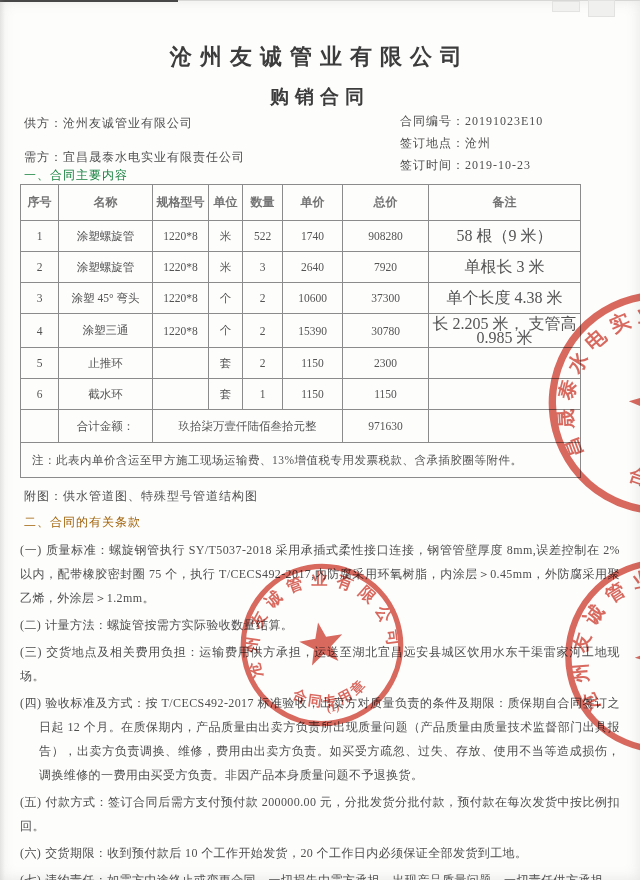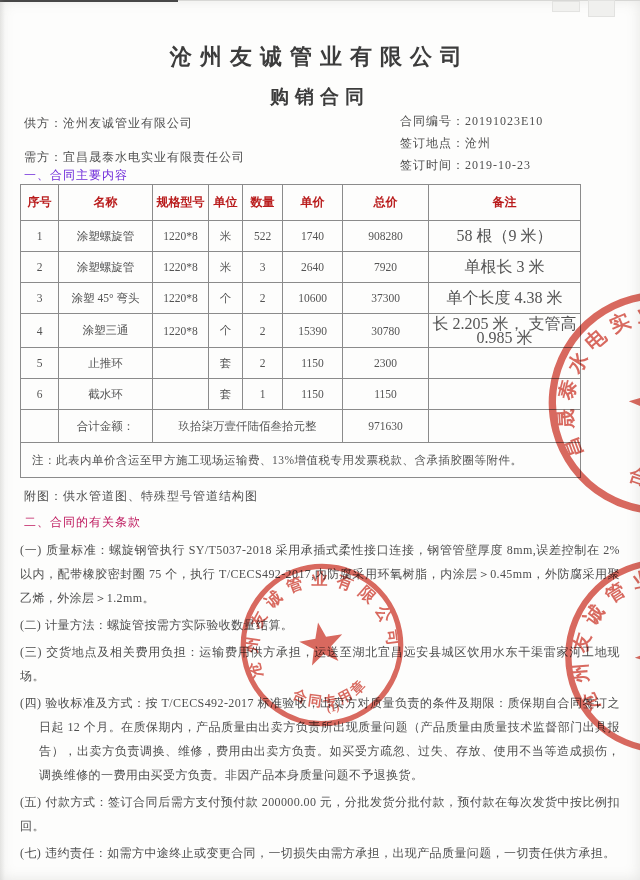--- a/index.html
+++ b/index.html
@@ -18,45 +18,45 @@
   .scan-edge-left{position:absolute;top:0;left:0;width:5px;height:100%;background:linear-gradient(to right,rgba(150,150,148,.16),rgba(150,150,148,0));}
 
   .title{position:absolute;top:42px;left:0;width:100%;text-align:center;
     font-size:22px;letter-spacing:8px;color:#3c3c3c;font-weight:600;}
   .subtitle{position:absolute;top:84px;left:0;width:100%;text-align:center;
     font-size:19px;letter-spacing:6px;color:#3c3c3c;font-weight:600;}
 
   .party{position:absolute;left:24px;font-size:12px;letter-spacing:1px;}
   .party-supply{top:115px;}
   .party-demand{top:149px;}
-  .section-1{position:absolute;left:24px;top:167px;font-size:12px;letter-spacing:1px;color:#6d28d9;}
+  .section-1{position:absolute;left:24px;top:167px;font-size:12px;letter-spacing:1px;color:#15803d;}
 
   .meta{position:absolute;left:400px;top:110px;font-size:12px;line-height:22px;letter-spacing:1px;}
   .meta div{white-space:nowrap;}
 
   table.items{
     position:absolute;left:20px;top:184px;width:560px;
     border-collapse:collapse;table-layout:fixed;
     font-size:11.5px;color:#545454;
   }
   table.items th,table.items td{
     border:1px solid #8b8b8b;text-align:center;vertical-align:middle;
     padding:1px 2px;overflow:hidden;
   }
   table.items thead tr{height:36px;}
   table.items tbody tr{height:31px;}
   table.items tr.row-tall{height:34px;}
   table.items tr.total-row{height:33px;}
   table.items tr.note-row{height:35px;}
-  table.items th{font-weight:600;color:#b91c1c;font-size:12px;}
+  table.items th{font-weight:600;color:#737373;font-size:12px;}
   td.remark{font-size:16px;line-height:14px;}
   tr.note-row td{text-align:left;padding-left:11px;font-size:11.5px;letter-spacing:.5px;}
 
   .attachment{position:absolute;left:24px;top:488px;font-size:12px;letter-spacing:1px;}
-  .section-2{position:absolute;left:24px;top:514px;font-size:12px;letter-spacing:1px;color:#be185d;}
+  .section-2{position:absolute;left:24px;top:514px;font-size:12px;letter-spacing:1px;color:#a16207;}
 
   .clauses{position:absolute;left:20px;top:538px;width:600px;
     font-size:12px;line-height:24px;text-align:justify;letter-spacing:.4px;}
   .clauses .clause{margin:0 0 3px 0;}
   .clauses .clause:nth-child(4){padding-left:19px;text-indent:-19px;}
   .clause .marker{margin-right:4px;}
 
   
   .stamp{position:absolute;opacity:.82;mix-blend-mode:multiply;pointer-events:none;}
   .stamp-buyer{left:545px;top:288px;transform:rotate(-15deg);}
@@ -191,20 +191,21 @@
 
   <div class="attachment">附图：供水管道图、特殊型号管道结构图</div>
   <div class="section-2">二、合同的有关条款</div>
 
   <div class="clauses">
     <div class="clause"><span class="marker">(一)</span><span>质量标准：螺旋钢管执行 SY/T5037-2018 采用承插式柔性接口连接，钢管管壁厚度 8mm,误差控制在 2%以内，配带橡胶密封圈 75 个，执行 T/CECS492-2017,内防腐采用环氧树脂，内涂层＞0.45mm，外防腐采用聚乙烯，外涂层＞1.2mm。</span></div>
     <div class="clause"><span class="marker">(二)</span><span>计量方法：螺旋管按需方实际验收数量结算。</span></div>
     <div class="clause"><span class="marker">(三)</span><span>交货地点及相关费用负担：运输费用供方承担，运送至湖北宜昌远安县城区饮用水东干渠雷家河工地现场。</span></div>
     <div class="clause"><span class="marker">(四)</span><span>验收标准及方式：按 T/CECS492-2017 标准验收，出卖方对质量负责的条件及期限：质保期自合同签订之日起 12 个月。在质保期内，产品质量由出卖方负责所出现质量问题（产品质量由质量技术监督部门出具报告），出卖方负责调换、维修，费用由出卖方负责。如买受方疏忽、过失、存放、使用不当等造成损伤，调换维修的一费用由买受方负责。非因产品本身质量问题不予退换货。</span></div>
     <div class="clause"><span class="marker">(五)</span><span>付款方式：签订合同后需方支付预付款 200000.00 元，分批发货分批付款，预付款在每次发货中按比例扣回。</span></div>
+    <div class="clause"><span class="marker">(六)</span><span>交货期限：收到预付款后 10 个工作开始发货，20 个工作日内必须保证全部发货到工地。</span></div>
     <div class="clause"><span class="marker">(七)</span><span>违约责任：如需方中途终止或变更合同，一切损失由需方承担，出现产品质量问题，一切责任供方承担。</span></div>
   </div>
 
   <svg class="stamp stamp-buyer" width="230" height="230" viewBox="0 0 220 220">
     <defs>
         <path id="sA-ring" d="M 25,130 A 86,86 0 1 1 195,130" fill="none"></path>
           <path id="sA-bot" d="M 50,158 A 72,72 0 0 0 170,158" fill="none"></path>
       </defs>
     <circle cx="110" cy="110" r="103" fill="none" stroke="#d2493d" stroke-width="7"></circle>
     <text font-size="19" fill="#d2493d" letter-spacing="7"><textPath href="#sA-ring" startOffset="50%" text-anchor="middle">宜昌晟泰水电实业有限责任公司</textPath></text>

